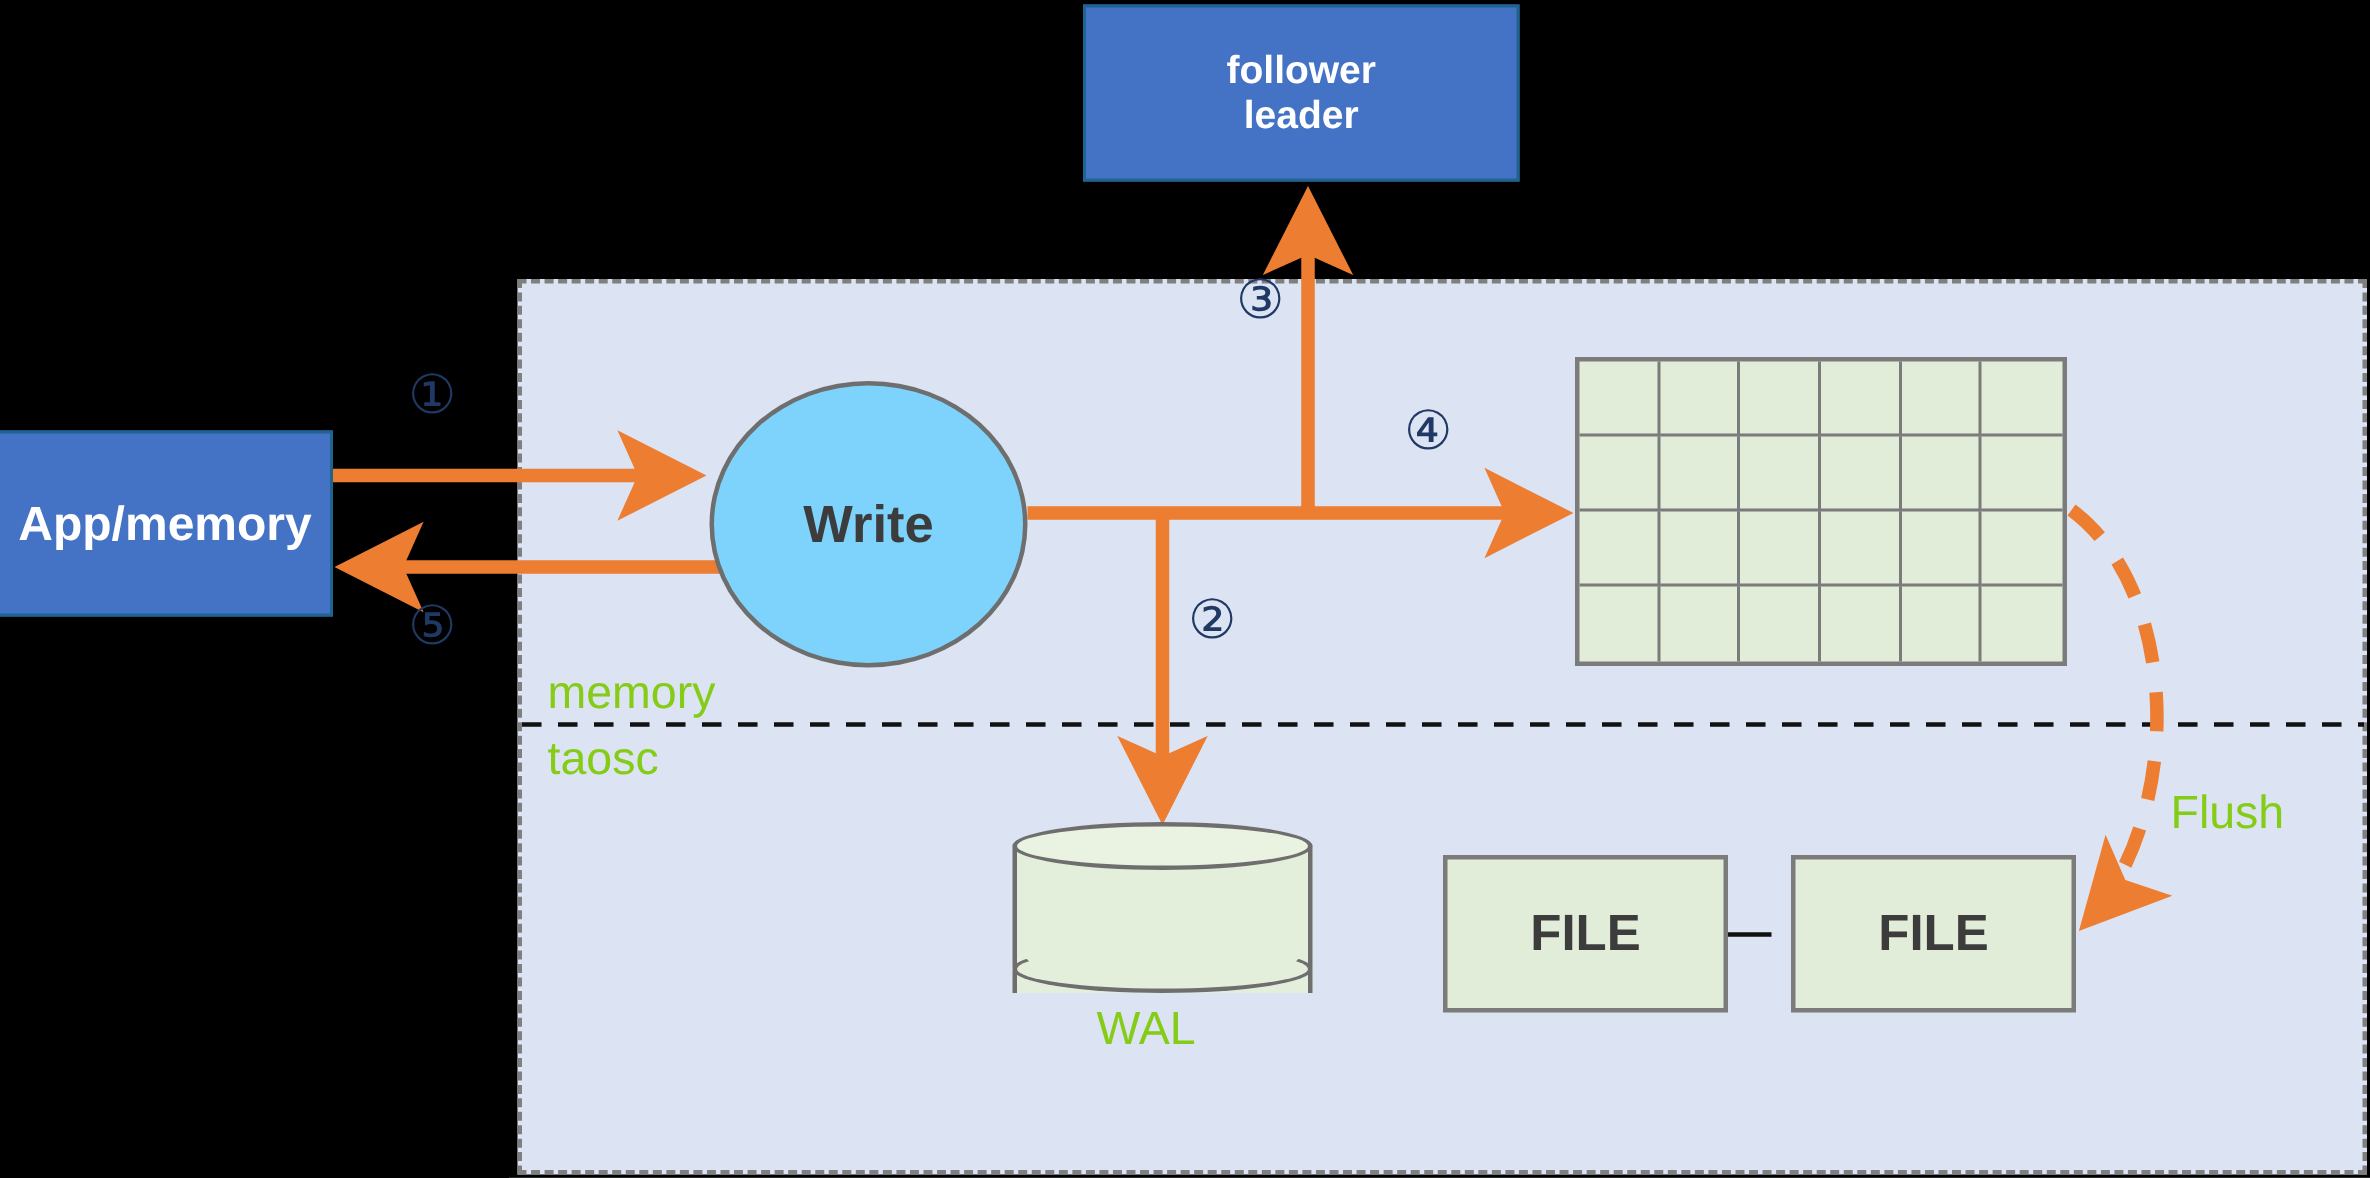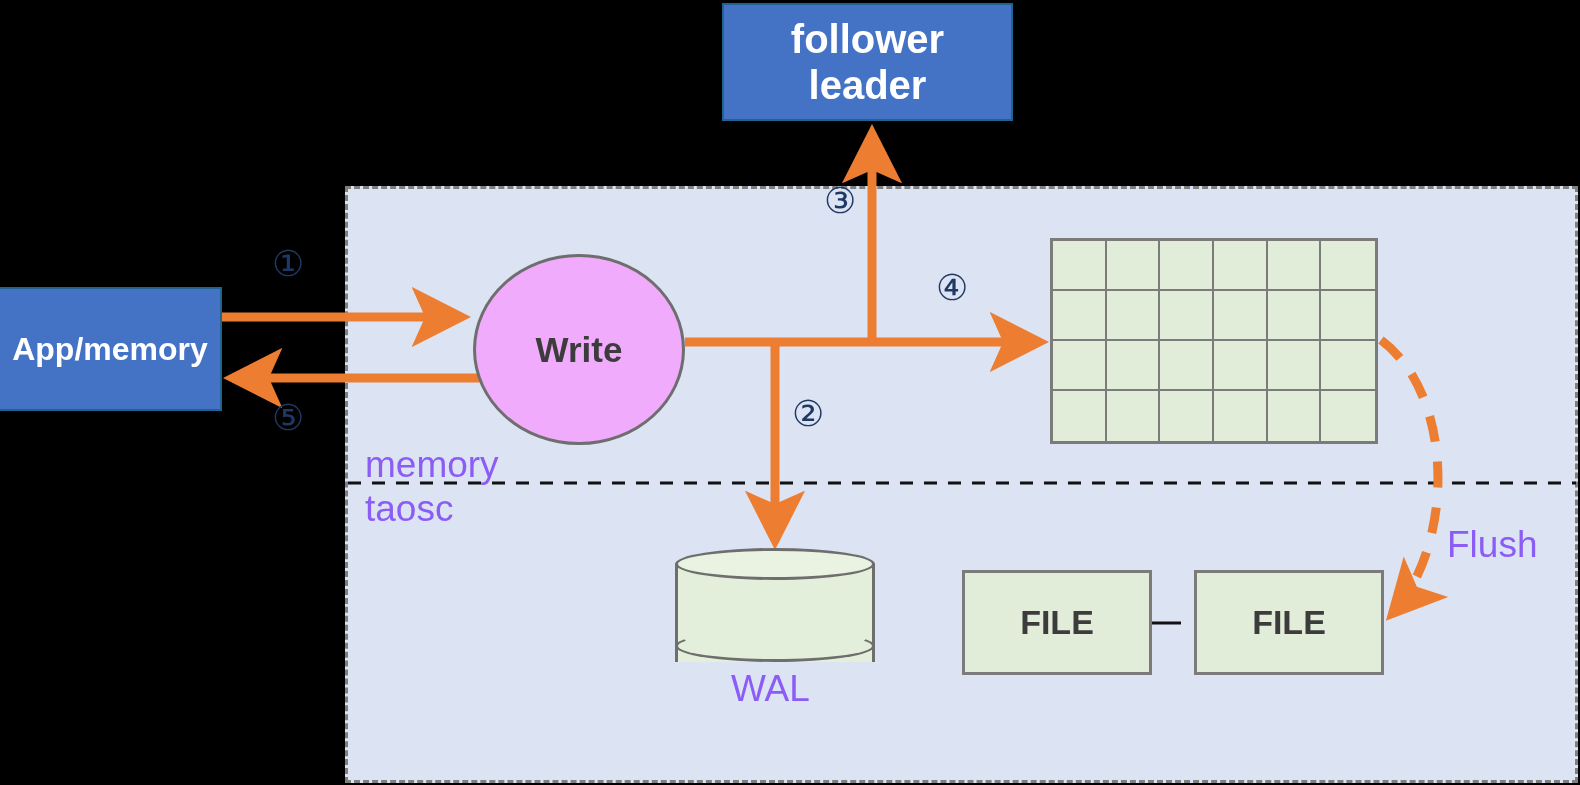--- a/index.html
+++ b/index.html
@@ -47,39 +47,39 @@
     align-items: center;
     justify-content: center;
     text-align: center;
     line-height: 1.15;
   }
   #follower-vnode {
     left: 722px;
     top: 3px;
     width: 291px;
     height: 118px;
-    font-size: 40px;
+    font-size: 26px;
   }
   #app-taosc {
     left: -2px;
     top: 287px;
     width: 224px;
     height: 124px;
     font-size: 32px;
   }
 
   
   .write-ellipse {
     position: absolute;
     left: 473px;
     top: 254px;
     width: 212px;
     height: 191px;
     border-radius: 50%;
-    background: #f0abfc;
+    background: #7dd3fc;
     border: 3px solid #6E6E6E;
     box-sizing: border-box;
     display: flex;
     align-items: center;
     justify-content: center;
     color: #3C3C3C;
     font-size: 35px;
     font-weight: bold;
   }
 
@@ -157,22 +157,22 @@
     font-size: 34px;
     font-weight: bold;
     margin-left: 16px;
   }
   #file-box-1 { left: 946px; }
   #file-box-2 { left: 1178px; }
 
   
   .plain-label {
     position: absolute;
-    color: #8b5cf6;
-    font-size: 37px;
+    color: #84cc16;
+    font-size: 31px;
     white-space: nowrap;
   }
   #label-memory { left: 365px; top: 444px; }
   #label-disk   { left: 365px; top: 488px; }
   #label-wal    { left: 731px; top: 668px; }
   #label-flush  { left: 1447px; top: 524px; }
   #label-leader { left: 1329px; top: 708px; }
 
   
   .step-num {

